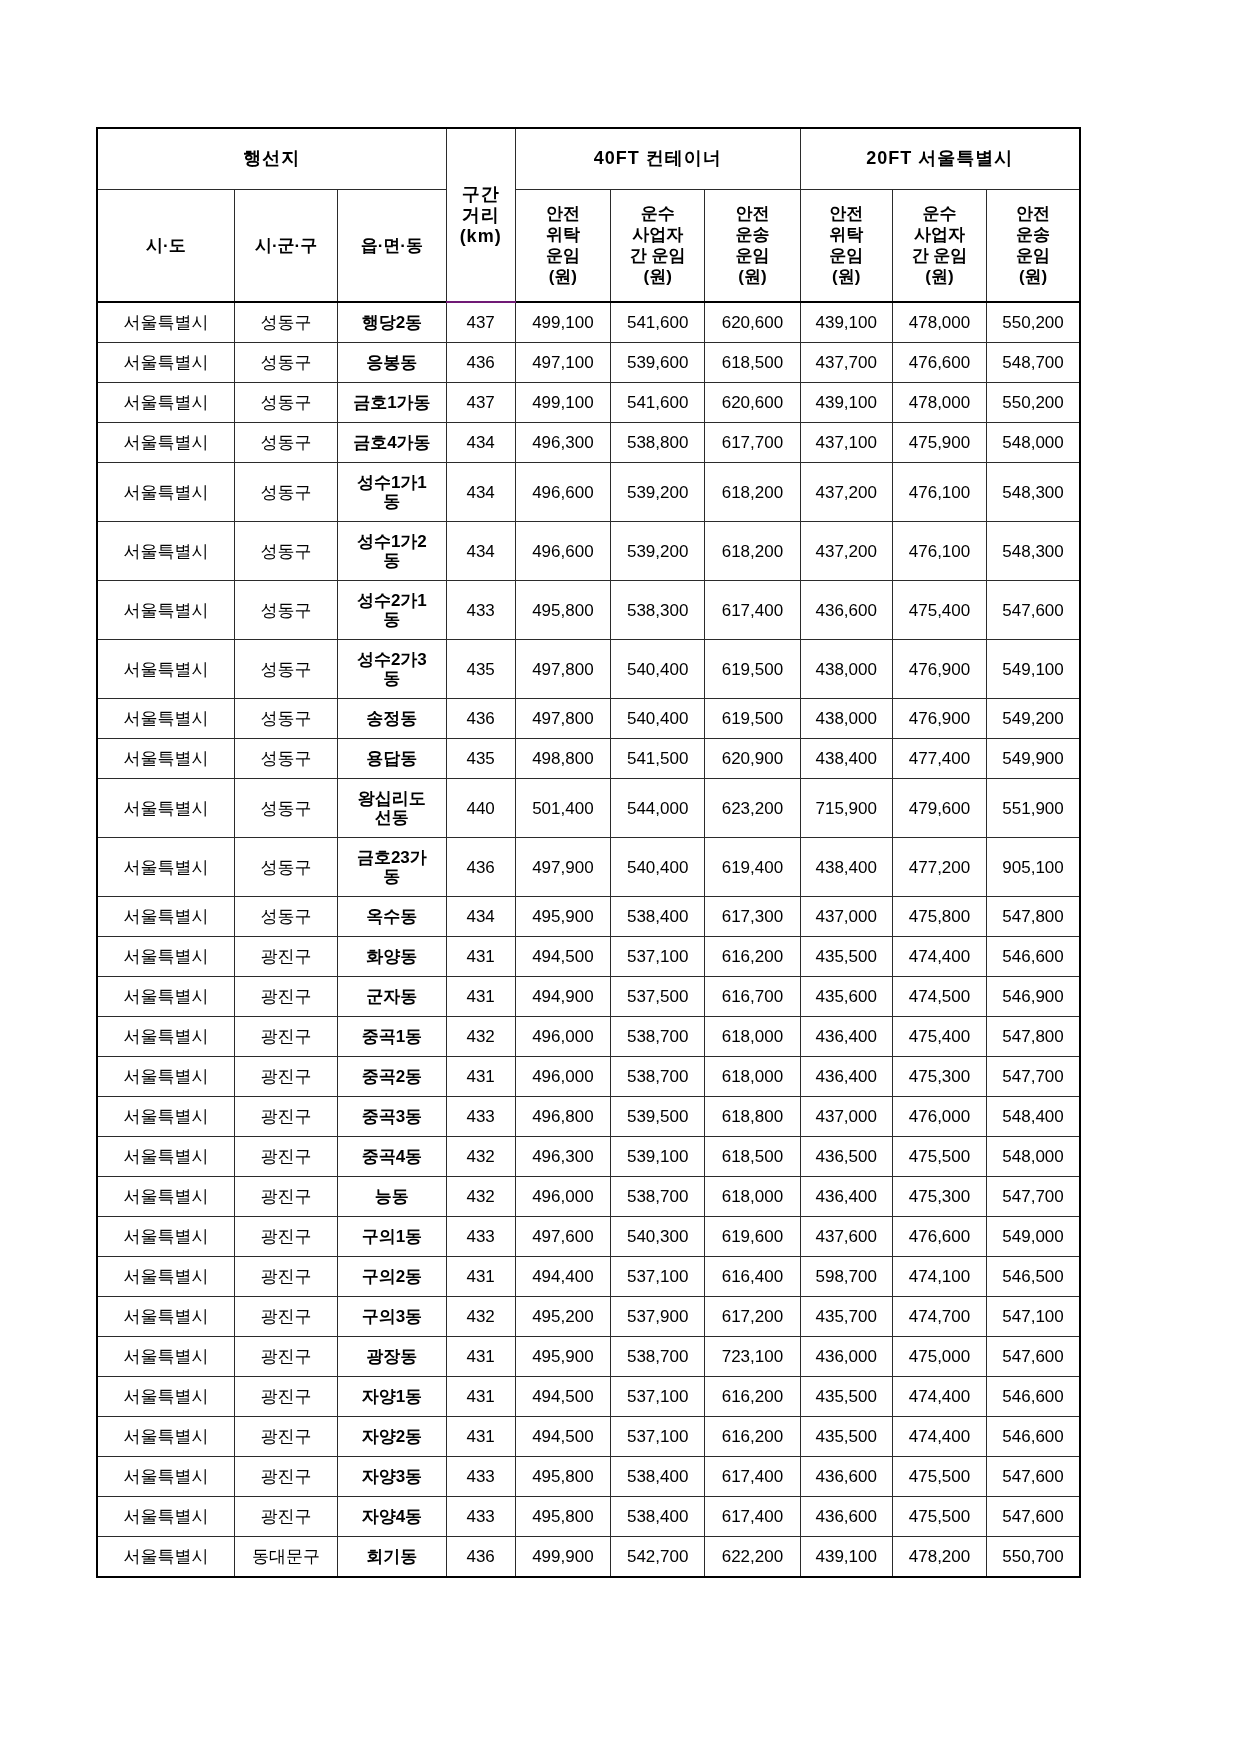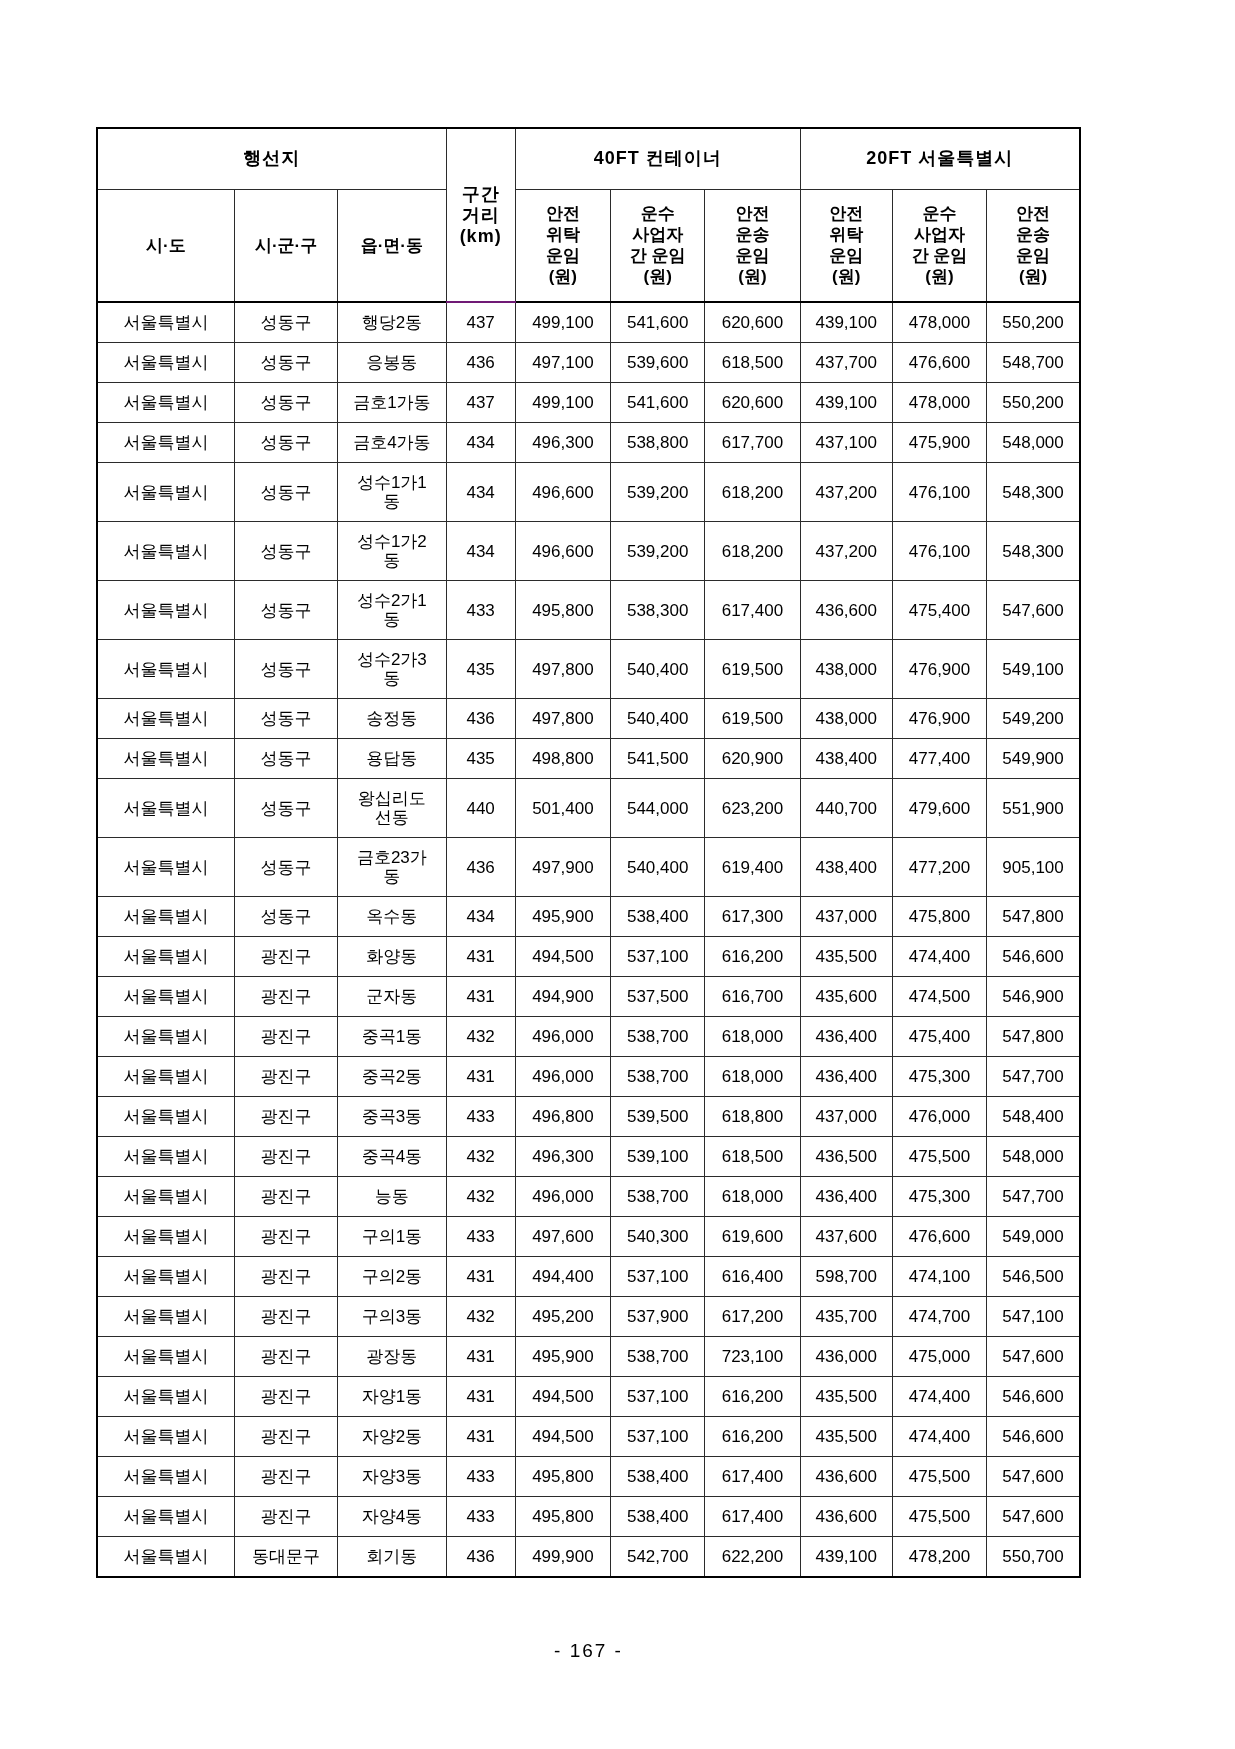--- a/index.html
+++ b/index.html
@@ -43,20 +43,21 @@
   table.rates thead th.distance-head { letter-spacing: 0; font-size: 17px; }
 
   table.rates tbody td {
     font-weight: normal;
     line-height: 19px;
     padding: 10px 2px;
   }
   table.rates tbody td.dong {
     padding-left: 14px; padding-right: 14px;
     word-break: break-all;
+    font-weight: bold;
   }
 
   .footer {
     position: absolute;
     left: 96px; top: 1640px;
     width: 985px;
     text-align: center;
     font-size: 19px;
     letter-spacing: 2px;
     color: #000;
@@ -241,21 +242,21 @@
           <td>549,900</td>
         </tr>
         <tr>
           <td>서울특별시</td>
           <td>성동구</td>
           <td class="dong">왕십리도선동</td>
           <td>440</td>
           <td>501,400</td>
           <td>544,000</td>
           <td>623,200</td>
-          <td>440,700</td>
+          <td>715,900</td>
           <td>479,600</td>
           <td>551,900</td>
         </tr>
         <tr>
           <td>서울특별시</td>
           <td>성동구</td>
           <td class="dong">금호23가동</td>
           <td>436</td>
           <td>497,900</td>
           <td>540,400</td>
@@ -464,15 +465,14 @@
           <td>499,900</td>
           <td>542,700</td>
           <td>622,200</td>
           <td>439,100</td>
           <td>478,200</td>
           <td>550,700</td>
         </tr>
       </tbody>
   </table>
 
-  <div class="footer">- 167 -</div>
 
 </div>
 
 </body></html>

